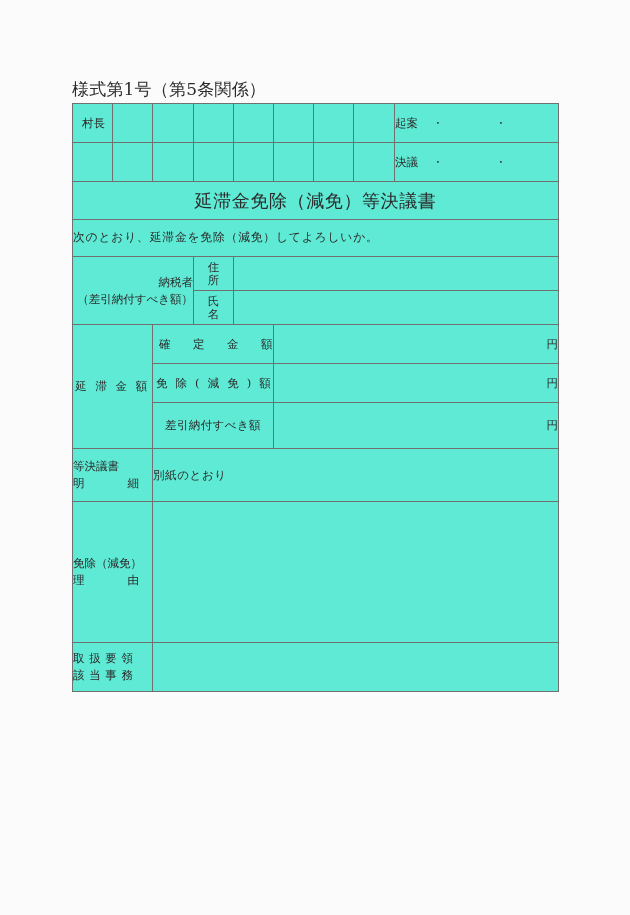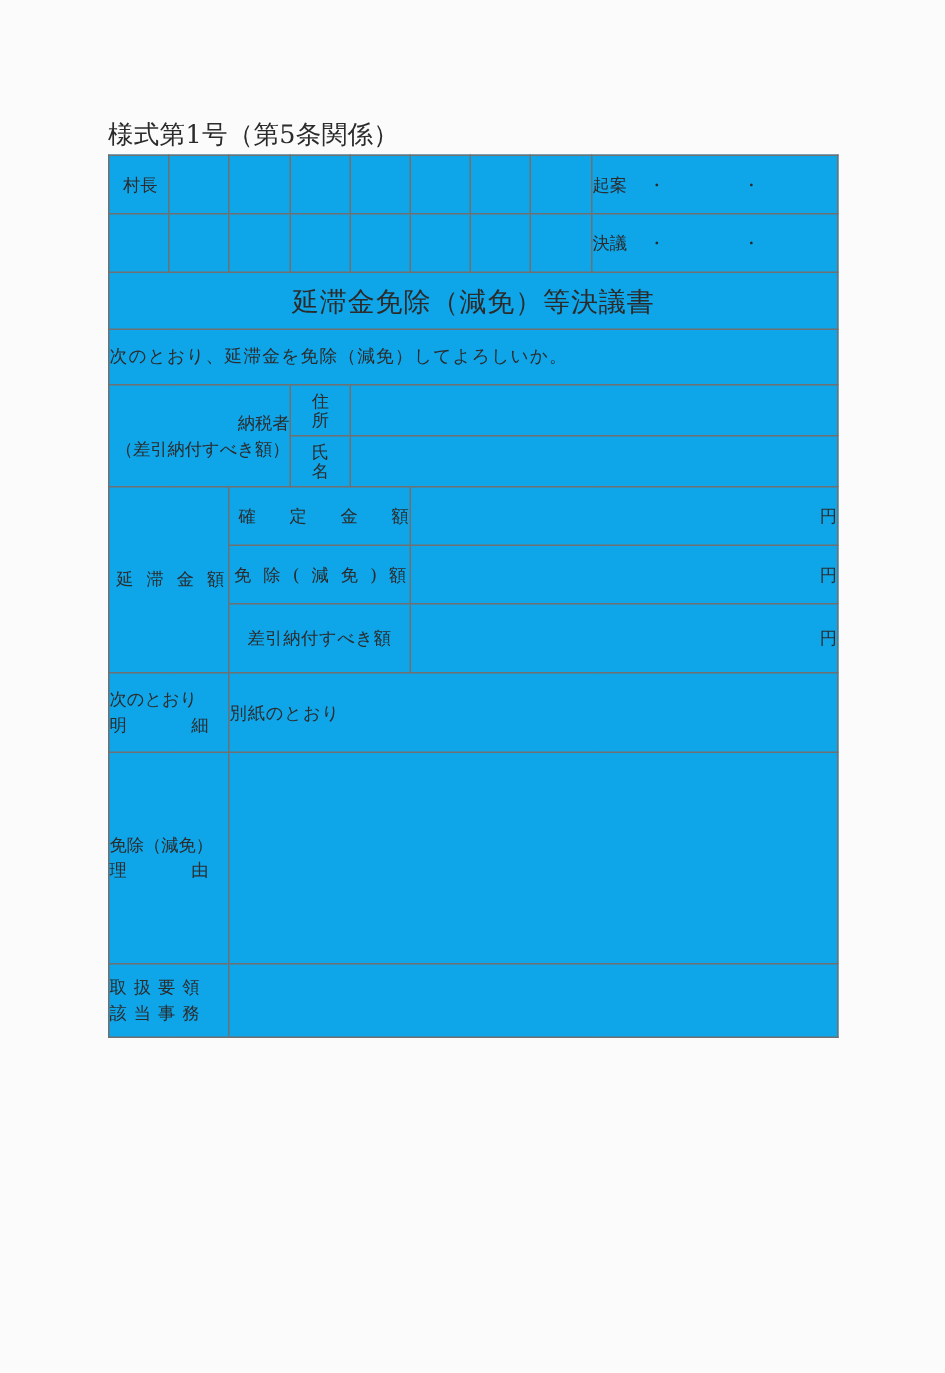--- a/index.html
+++ b/index.html
@@ -33,21 +33,21 @@
     color: #2b2b2b;
   }
 
   .doc-table {
     position: absolute;
     left: 72px;
     top: 103px;
     width: 486px;
     border-collapse: collapse;
     table-layout: fixed;
-    background: #0ea5e9;
+    background: #5eead4;
   }
   .doc-table td {
     border: 1px solid #707070;
     padding: 0;
     vertical-align: middle;
     font-size: 11.5px;
     color: #2b2b2b;
   }
 
   
@@ -117,21 +117,21 @@
     white-space: nowrap;
   }
   .amount-item.spread { letter-spacing: 5.5px; padding-left: 6px; }
   .amount-item.spread2 { letter-spacing: 2.2px; padding-left: 3px; }
   .amount-item.tight { letter-spacing: 0.4px; }
   .amount-value {
     text-align: right;
     padding-right: 14px;
     font-size: 11.5px;
   }
-  .amt-row-1 td { height: 38px; text-align: right; }
+  .amt-row-1 td { height: 38px; }
   .amt-row-2 td { height: 38px; }
   .amt-row-3 td { height: 45px; }
 
   
   .two-line-label {
     text-align: left;
     padding-left: 9px;
     font-size: 11.5px;
     line-height: 1.5;
   }
@@ -248,21 +248,21 @@
     </tr>
     <tr class="amt-row-3">
       <td colspan="3" class="amount-item tight">差引納付すべき額</td>
       <td colspan="4" class="amount-value">
         <span></span><span>円</span>
       </td>
     </tr>
 
     <tr class="detail-row">
       <td colspan="2" class="two-line-label">
-        <span>次のとおり</span>
+        <span>等決議書</span>
         <span class="l2">
           <span class="justify-line">
             <span>明</span>
             <span>細</span>
           </span>
         </span>
       </td>
       <td colspan="7" class="detail-body">別紙のとおり</td>
     </tr>
 

